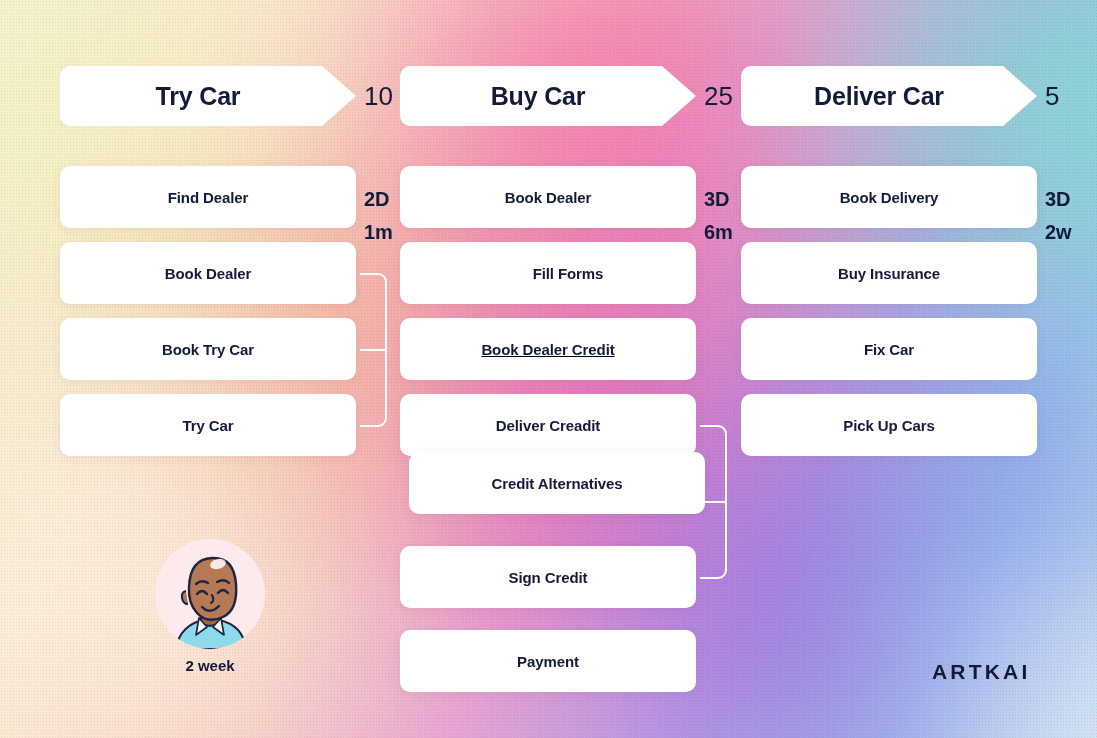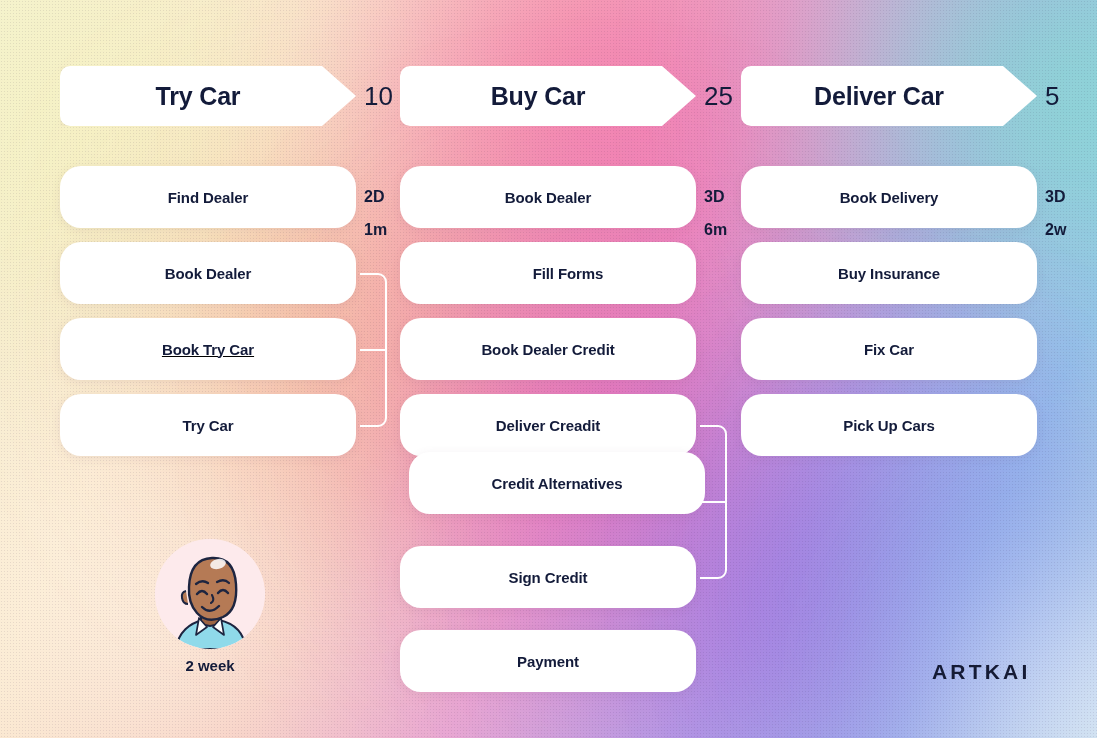--- a/index.html
+++ b/index.html
@@ -71,32 +71,32 @@
   }
   .phase-count {
     position:absolute; top:66px; height:60px;
     left:304px; width:48px;
     display:flex; align-items:center; justify-content:flex-start;
     font-size:26px; font-weight:normal; color:#131b3a;
   }
 
   .task-card {
     position:absolute; left:0; width:296px; height:62px;
-    background:#fff; border-radius:21px;
+    background:#fff; border-radius:10px;
     display:flex; align-items:center; justify-content:center;
     box-shadow:0 2px 10px rgba(120,80,110,.10);
   }
   .task-card .ttxt {
     font-size:15px; font-weight:bold; color:#131b3a;
     letter-spacing:-.1px; text-align:center; padding:0 14px;
   }
 
   .dur {
     position:absolute; left:304px; width:48px;
-    font-size:16px; font-weight:bold; color:#131b3a;
+    font-size:20px; font-weight:bold; color:#131b3a;
     text-align:left;
   }
 
   
   .bracket { position:absolute; left:300px; pointer-events:none; }
   .bracket svg { display:block; overflow:visible; }
 
   
   #avatar-group { position:absolute; left:155px; top:539px; width:110px; }
   #avatar-circle {
@@ -139,21 +139,21 @@
       <div class="phase-banner">
         <span class="ptxt">Try Car</span>
       </div>
       <div class="phase-count">10</div>
       <div class="task-card" style="top: 166px;">
         <span class="ttxt">Find Dealer</span>
       </div>
       <div class="task-card" style="top: 242px;">
         <span class="ttxt">Book Dealer</span>
       </div>
-      <div class="task-card" style="top: 318px; text-decoration: underline;">
+      <div class="task-card" style="top: 318px;">
         <span class="ttxt">Book Try Car</span>
       </div>
       <div class="task-card" style="top: 394px;">
         <span class="ttxt">Try Car</span>
       </div>
       <div class="dur" style="top: 188px;">2D</div>
       <div class="dur" style="top: 221px;">1m</div>
       <div class="bracket" style="top: 272px; left: 300px;">
         <svg width="30" height="158" viewBox="0 0 30 158">
           <path d="M0 2 H18 a8 8 0 0 1 8 8 V146 a8 8 0 0 1 -8 8 H0" fill="none" stroke="#ffffff" stroke-width="2"></path>
@@ -165,21 +165,21 @@
       <div class="phase-banner">
         <span class="ptxt">Buy Car</span>
       </div>
       <div class="phase-count">25</div>
       <div class="task-card" style="top: 166px;">
         <span class="ttxt">Book Dealer</span>
       </div>
       <div class="task-card" style="top: 242px; padding-left: 40px;">
         <span class="ttxt">Fill Forms</span>
       </div>
-      <div class="task-card" style="top: 318px;">
+      <div class="task-card" style="top: 318px; text-decoration: underline;">
         <span class="ttxt">Book Dealer Credit</span>
       </div>
       <div class="task-card" style="top: 394px;">
         <span class="ttxt">Deliver Creadit</span>
       </div>
       <div class="task-card" style="top: 452px; margin-left: 9px;">
         <span class="ttxt">Credit Alternatives</span>
       </div>
       <div class="task-card" style="top: 546px;">
         <span class="ttxt">Sign Credit</span>

